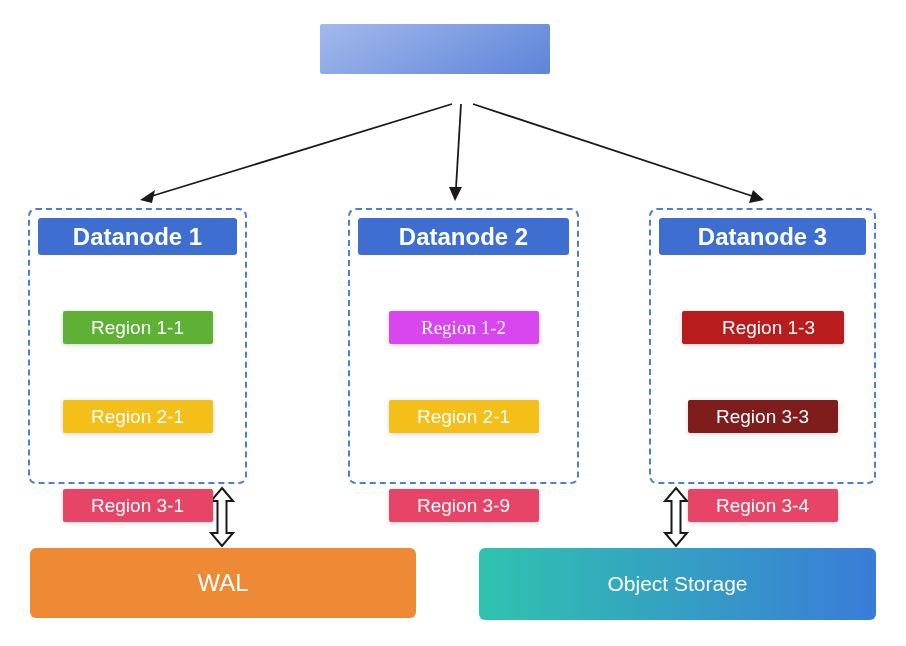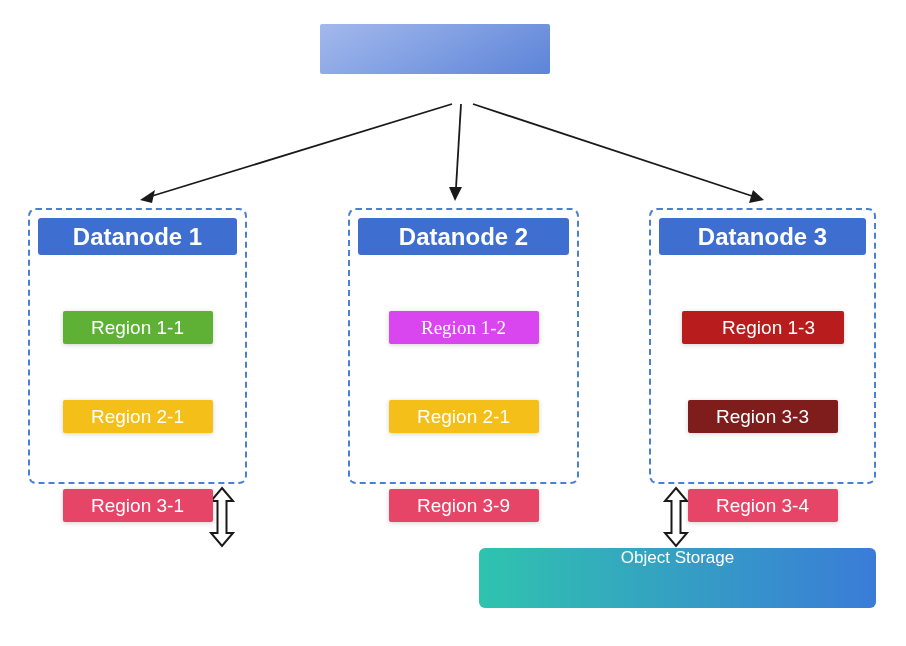--- a/index.html
+++ b/index.html
@@ -83,25 +83,25 @@
     left: 30px; top: 548px;
     width: 386px; height: 70px;
     border-radius: 6px;
     background: var(--wal);
     color: #ffffff; font-size: 24px;
     display: flex; align-items: center; justify-content: center;
   }
   .object-storage {
     position: absolute;
     left: 479px; top: 548px;
-    width: 397px; height: 60px;
+    width: 397px; height: 72px;
     border-radius: 6px;
     background: linear-gradient(90deg, var(--os-start), var(--os-end));
-    color: #ffffff; font-size: 17px;
-    display: flex; justify-content: center;
+    color: #ffffff; font-size: 21px;
+    display: flex; align-items: center; justify-content: center;
   }
 </style>
 </head>
 <body>
 
 <div class="canvas">
 
   <div class="frontend-back"></div>
 
   <svg class="overlay" viewBox="0 0 906 646">
@@ -138,17 +138,20 @@
 
   <div class="datanode" style="left:649px; width:227px;">
     <div class="dn-header">
       <span>Datanode 3</span>
     </div>
     <div class="region" style="background-color: #b91c1c; padding-left: 12px;">Region 1-3</div>
     <div class="region" style="background-color: #7f1d1d;">Region 3-3</div>
     <div class="region" style="background-color: rgb(231, 69, 104);">Region 3-4</div>
   </div>
 
+  <div class="wal">
+    <span>WAL</span>
+  </div>
   <div class="object-storage">
     <span>Object Storage</span>
   </div>
 
 </div>
 
 </body></html>

